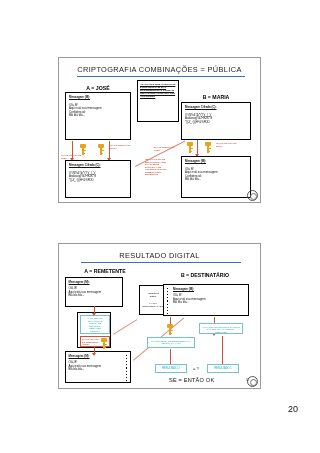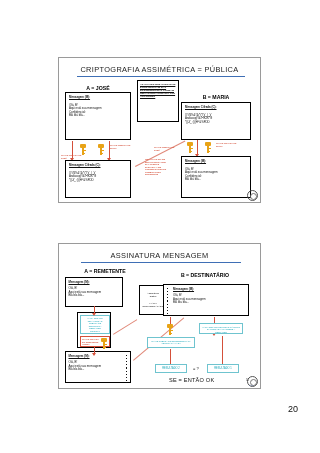--- a/index.html
+++ b/index.html
@@ -75,21 +75,21 @@
   .logo .n{position:absolute;right:9px;bottom:5.5px;font-size:2.6px;color:#333;}
   .logo .w{position:absolute;right:4px;bottom:1px;font-size:2px;color:#6a7fa8;}
 
   #page-number{position:absolute;left:288px;top:404px;font-size:9px;color:#111;}
 </style>
 </head>
 <body>
 
 <div class="slide" id="slide-top">
 
-  <div class="sl-title" style="top:7px;">CRIPTOGRAFIA ASSIMÉTRICA = PÚBLICA</div>
+  <div class="sl-title" style="top:7px;">CRIPTOGRAFIA COMBINAÇÕES = PÚBLICA</div>
   <div class="sl-rule" style="left:18px;top:18px;width:168px;"></div>
 
   <div class="lbl" style="left:6px;top:27px;width:66px;">A = JOSÉ</div>
   <div class="lbl" style="left:122px;top:36px;width:70px;">B = MARIA</div>
 
   <div class="box thick" style="left:6px;top:34px;width:66px;height:48px;padding:3px 3px;">
     <span class="hd micro2">Mensagem (M):</span>
     <span class="body-txt micro2" style="white-space:pre-line;margin-top:4px;">Olá, B!
 Aqui está sua mensagem
 Confidencial:
@@ -160,21 +160,21 @@
 Blá blá blá...</span>
   </div>
 
   <div class="logo">
     <div class="ring"></div>
   </div>
 </div>
 
 <div class="slide" id="slide-bot">
 
-  <div class="sl-title" style="top:7px;">ASSINATURA MENSAGEM</div>
+  <div class="sl-title" style="top:7px;">RESULTADO DIGITAL</div>
   <div class="sl-rule" style="left:22px;top:18px;width:160px;"></div>
 
   <div class="lbl" style="left:6px;top:24px;width:80px;">A = REMETENTE</div>
   <div class="lbl" style="left:104px;top:28px;width:84px;">B = DESTINATÁRIO</div>
 
   <div class="box thick" style="left:6px;top:33px;width:58px;height:30px;padding:2.5px;">
     <span class="hd micro2">Mensagem (M):</span>
     <span class="body-txt micro2" style="white-space:pre-line;margin-top:3px;">Olá, B!
 Aqui está sua mensagem
 Bla bla bla...</span>

